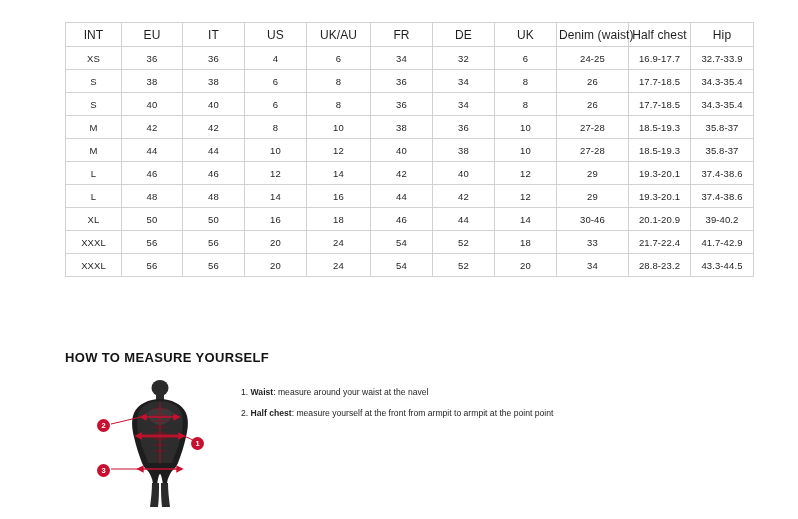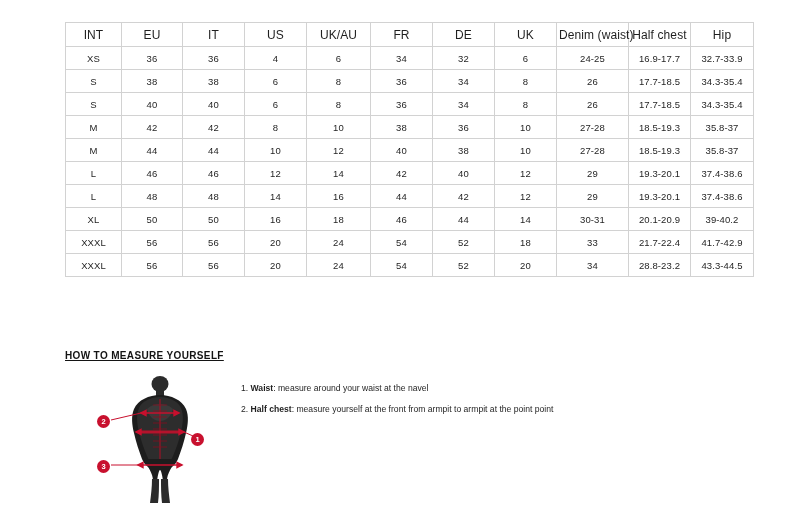--- a/index.html
+++ b/index.html
@@ -64,26 +64,25 @@
   col.c10 { width: 63px; }
 
   
   .measure-section {
     position: absolute;
     left: 65px;
     top: 350px;
     width: 700px;
   }
   .measure-title {
-    font-size: 10px;
+    font-size: 13px;
     font-weight: bold;
     letter-spacing: .35px;
     color: #141414;
     margin-bottom: 10px;
-    text-decoration: underline;
   }
   .measure-body {
     position: relative;
     display: flex;
     align-items: flex-start;
   }
   .figure-box {
     width: 110px;
     height: 130px;
     position: relative;
@@ -258,21 +257,21 @@
         </tr>
         <tr>
           <td>XL</td>
           <td>50</td>
           <td>50</td>
           <td>16</td>
           <td>18</td>
           <td>46</td>
           <td>44</td>
           <td>14</td>
-          <td>30-31</td>
+          <td>30-46</td>
           <td>20.1-20.9</td>
           <td>39-40.2</td>
         </tr>
         <tr>
           <td>XXXL</td>
           <td>56</td>
           <td>56</td>
           <td>20</td>
           <td>24</td>
           <td>54</td>

